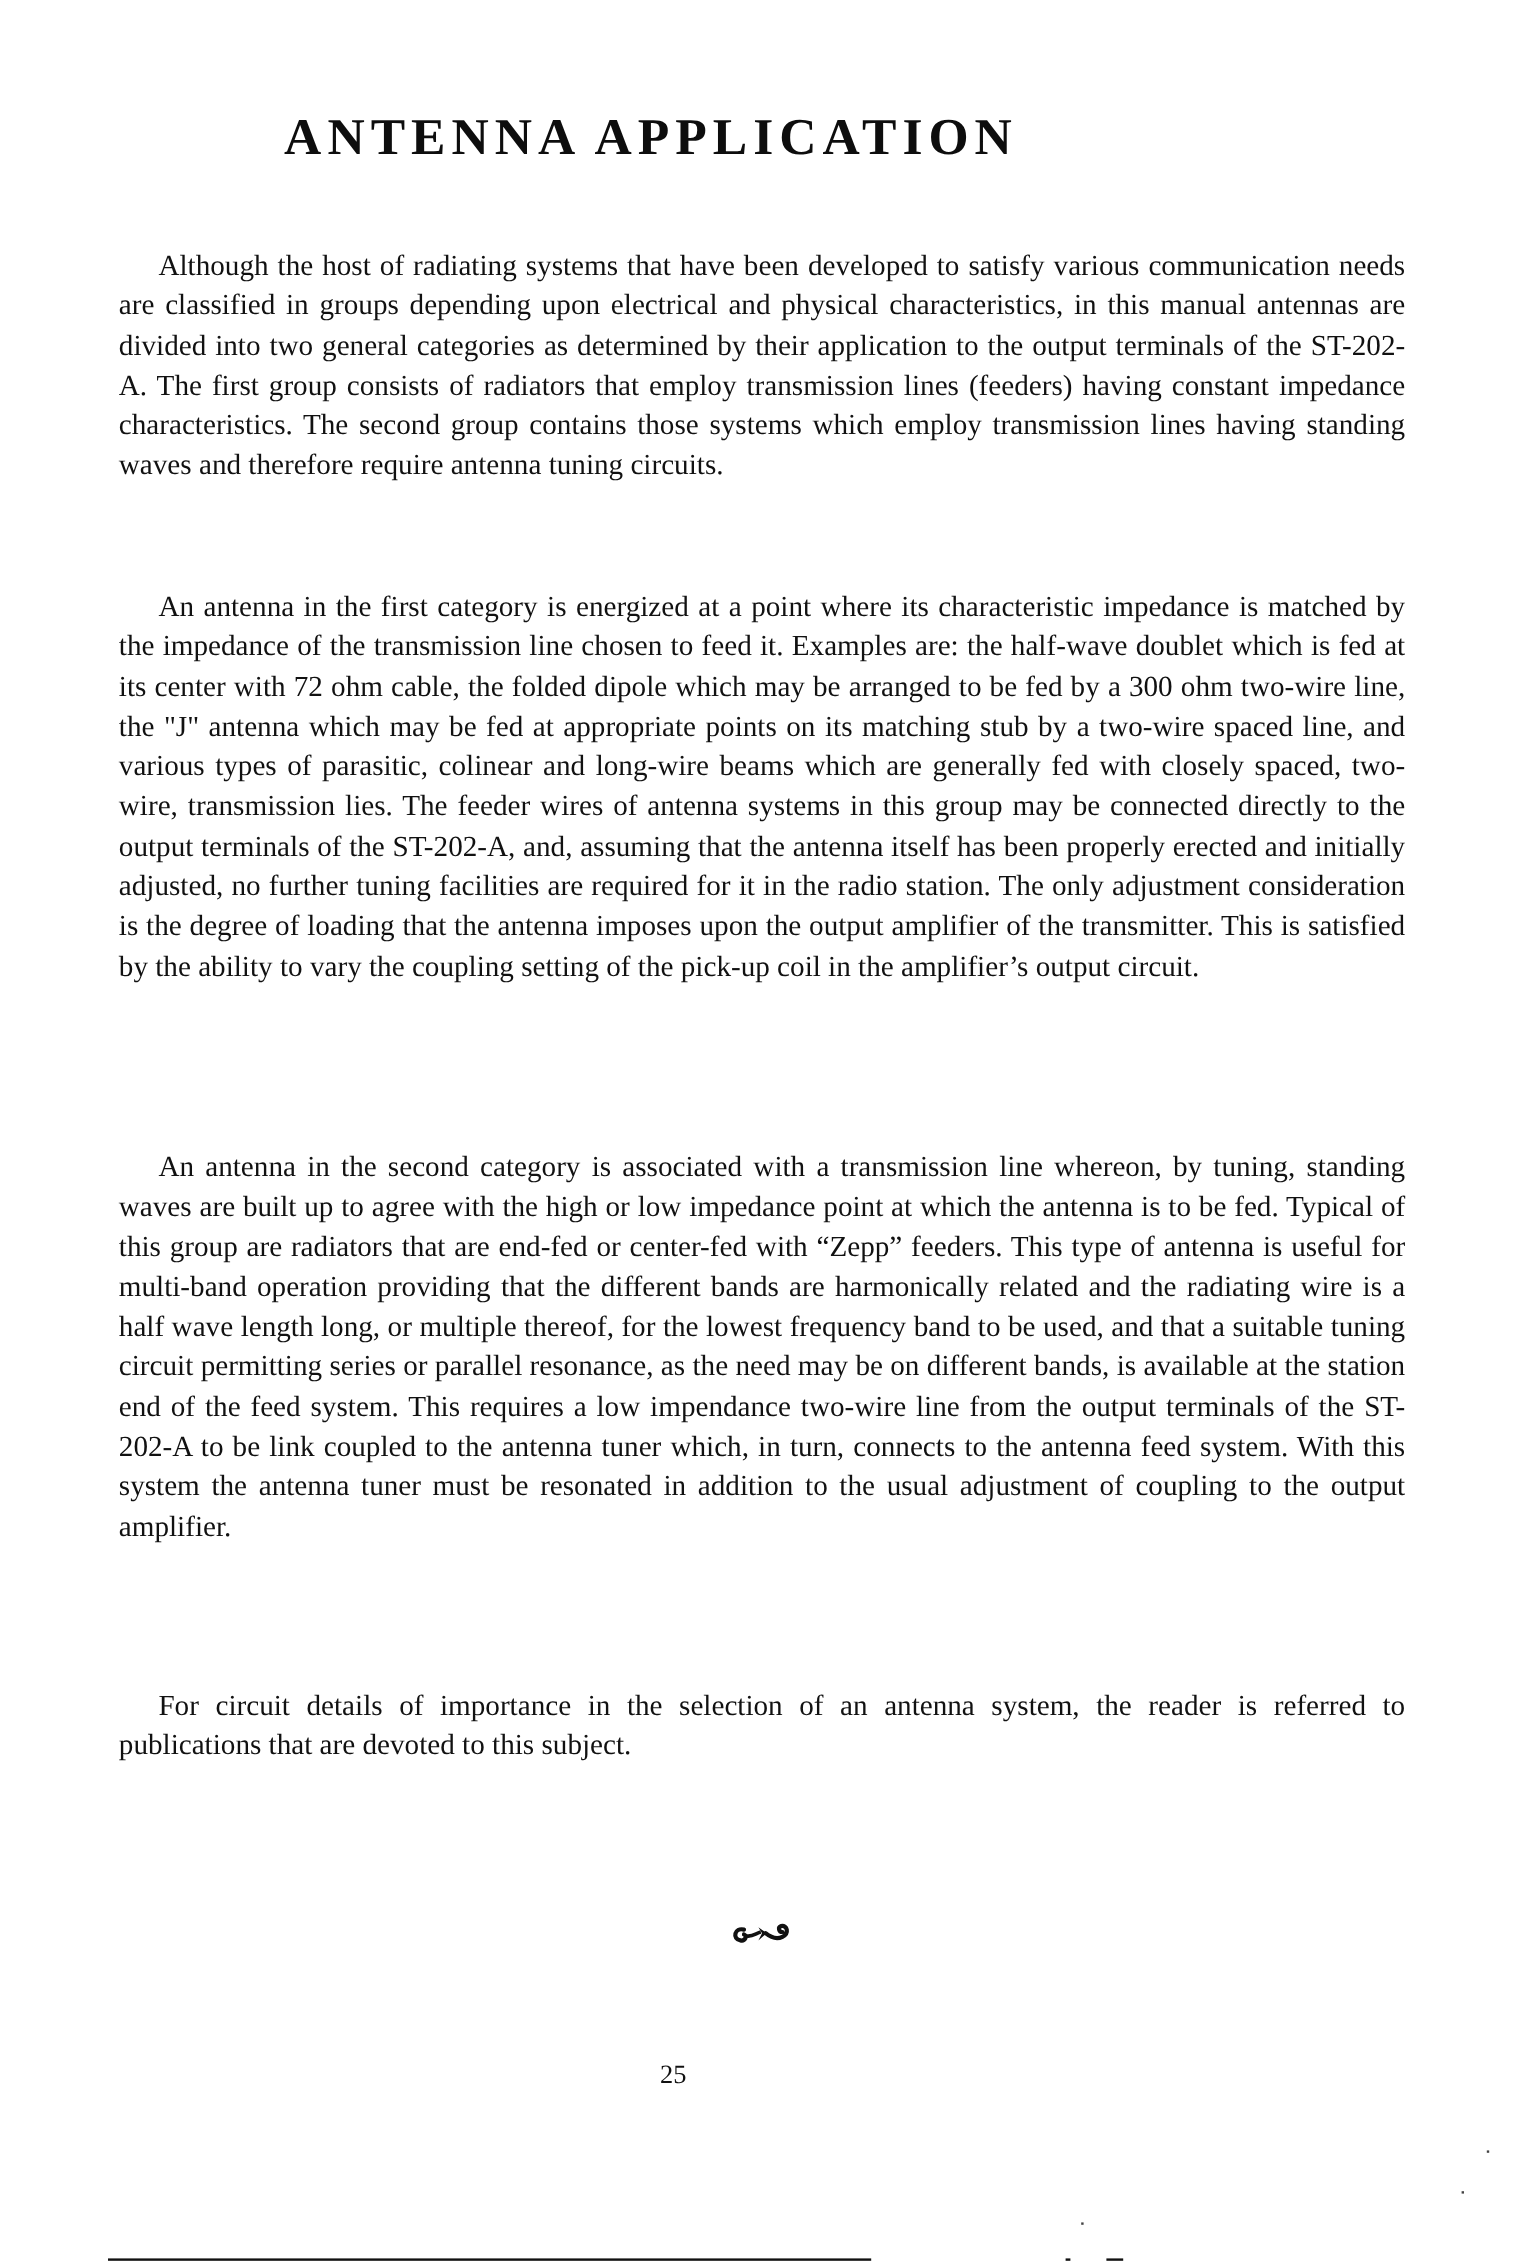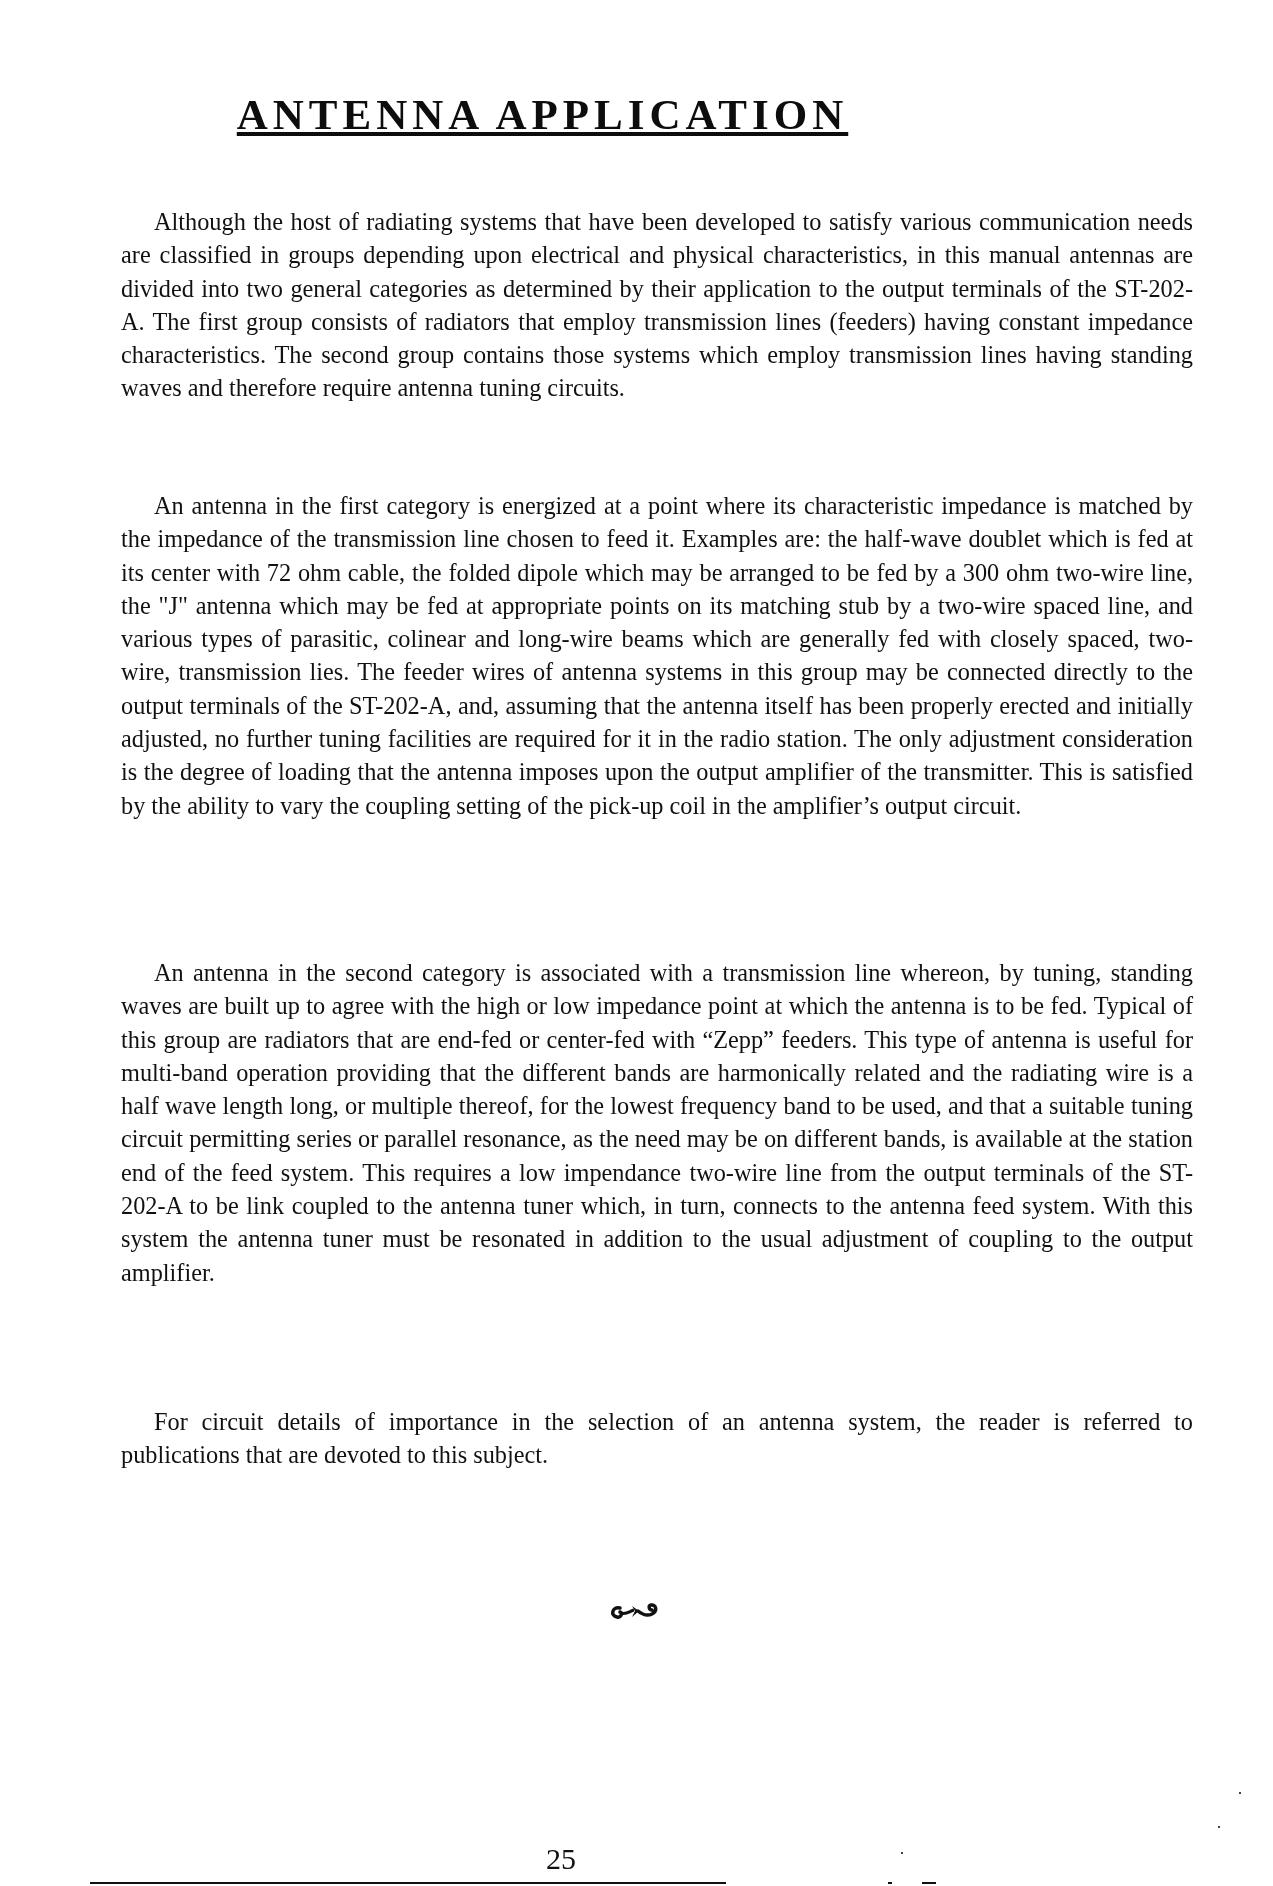--- a/index.html
+++ b/index.html
@@ -4,37 +4,37 @@
   <style>
     html, body { margin: 0; padding: 0; background: #ffffff; }
     body {
       width: 1273px; height: 1886px; position: relative; overflow: hidden;
       font-family: "Liberation Serif", "DejaVu Serif", serif;
       color: #111111;
     }
     .title {
       position: absolute; left: 0; top: 90px; width: 1085px;
       text-align: center; font-size: 43px; font-weight: bold;
-      letter-spacing: 5px; margin: 0; color: #0d0d0d; text-decoration: underline;
+      letter-spacing: 5px; margin: 0; color: #0d0d0d;
     }
     .para {
-      position: absolute; left: 121px; width: 1072px;
+      position: absolute; left: 99px; width: 1072px;
       font-size: 24.3px; line-height: 33.3px;
       text-align: justify; text-indent: 33px; margin: 0;
     }
     .p1 { top: 205px; }
     .p2 { top: 489px; }
     .p3 { top: 956px; }
     .p4 { top: 1405px; }
     .ornament {
       position: absolute; left: 608px; top: 1600px; width: 56px; height: 22px;
     }
     .page-number {
-      position: absolute; left: 0; width: 1122px; top: 1842px;
-      text-align: center; font-size: 30px;
+      position: absolute; left: 0; width: 1122px; top: 1716px;
+      text-align: center; font-size: 22px;
     }
     .bottom-rule { position: absolute; top: 1882px; height: 2px; background: #111; }
     .speck { position: absolute; width: 2px; height: 2px; background: #444; }
   </style>
 </head>
 <body>
 
 <h1 class="title">ANTENNA APPLICATION</h1>
 
 <p class="para p1">Although the host of radiating systems that have been developed to satisfy various communication needs are classified in groups depending upon electrical and physical characteristics, in this manual antennas are divided into two general categories as determined by their application to the output terminals of the ST-202-A. The first group consists of radiators that employ transmission lines (feeders) having constant impedance characteristics. The second group contains those systems which employ transmission lines having standing waves and therefore require antenna tuning circuits.</p>

